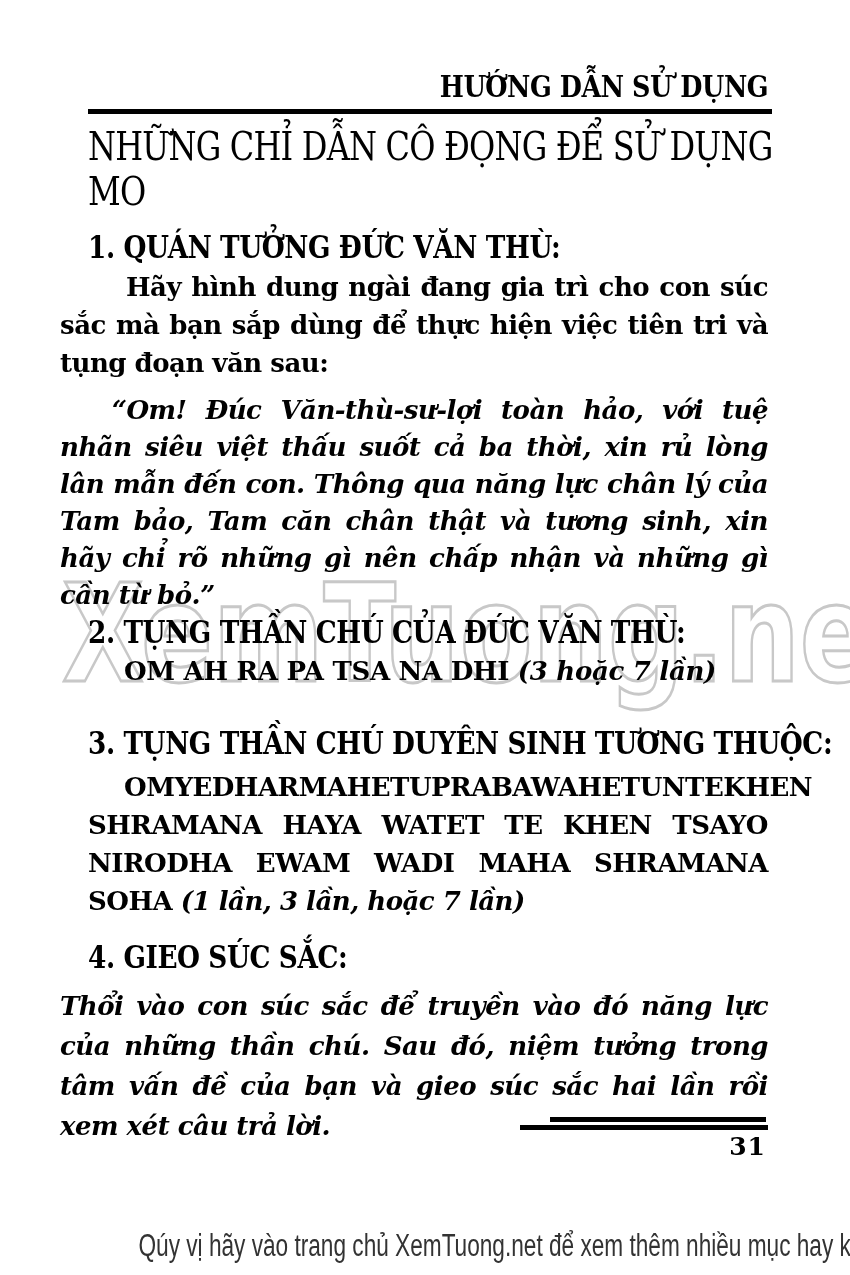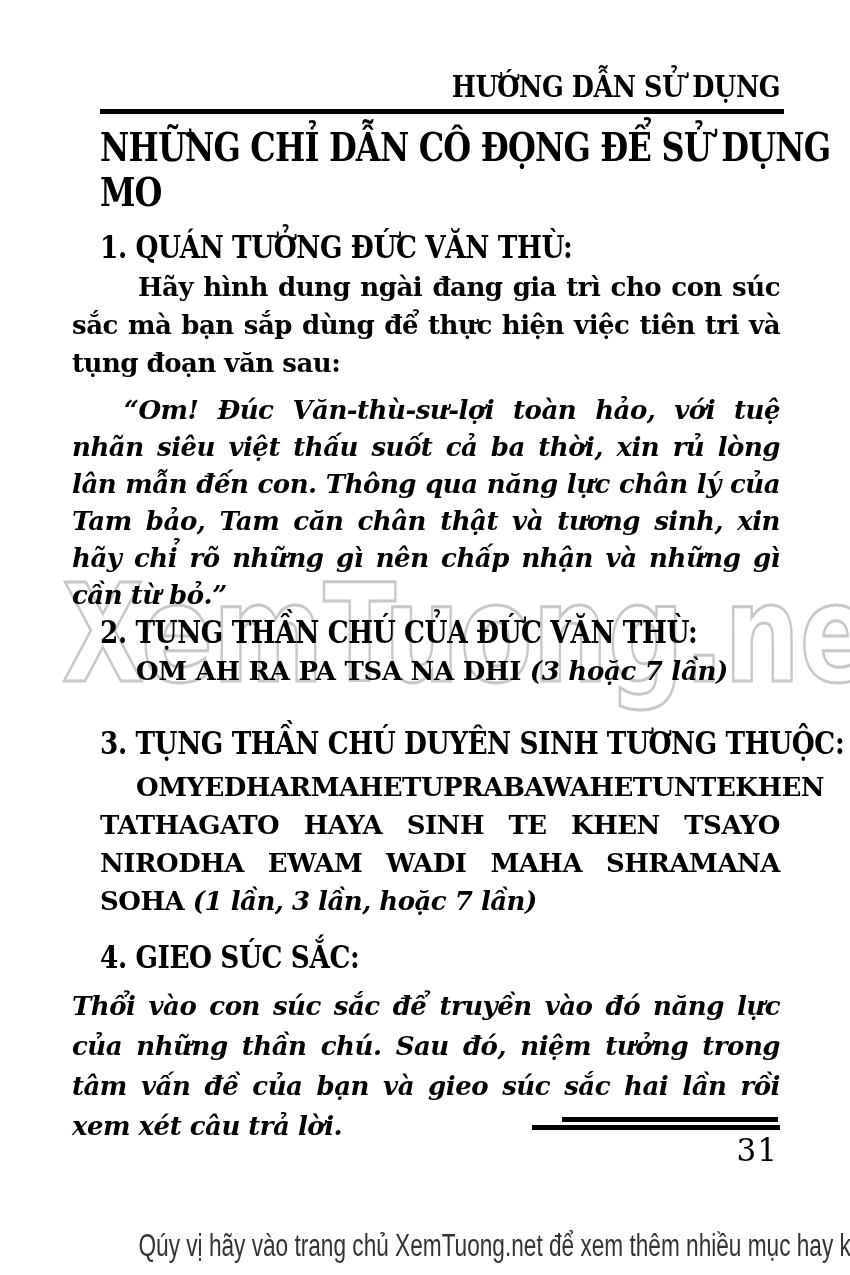--- a/index.html
+++ b/index.html
@@ -8,30 +8,30 @@
     background:#ffffff; overflow:hidden;
     font-family:"DejaVu Serif", serif; color:#000;
   }
   .watermark {
     position:absolute; left:62px; top:566px; z-index:0;
     font-family:"DejaVu Sans", sans-serif; font-weight:bold;
     font-size:136px; line-height:1; white-space:nowrap;
     color:#ffffff; -webkit-text-stroke:3px #c8c8c8;
     transform:scaleX(0.78); transform-origin:left top;
   }
-  .content { position:absolute; left:72px; top:0; width:708px; height:1233px; z-index:1; }
+  .content { position:absolute; left:60px; top:0; width:708px; height:1233px; z-index:1; }
   .hdr {
     position:absolute; top:70px; right:0;
     font-size:29px; font-weight:bold; white-space:nowrap;
     transform:scaleX(0.88); transform-origin:right top; letter-spacing:-0.5px;
   }
   .hdr-line { position:absolute; top:109px; left:28px; width:684px; height:5px; background:#000; }
   .title {
     position:absolute; top:124px; left:28px; width:690px;
-    font-size:40px; line-height:45px; font-weight:bold; letter-spacing:-1px;
+    font-size:40px; line-height:45px; font-weight:normal; letter-spacing:-1px;
   }
   .title span { display:inline-block; white-space:nowrap; transform:scaleX(0.80); transform-origin:left top; }
   .title span.block { display:block; }
   .sec-h {
     position:absolute; left:28px;
     font-size:31px; font-weight:bold; white-space:nowrap; letter-spacing:-0.5px;
     transform:scaleX(0.85); transform-origin:left top;
   }
   .h1 { top:229px; } .h2 { top:614px; } .h3 { top:725px; } .h4 { top:939px; }
   .para {
@@ -40,21 +40,21 @@
   }
   .p1 { top:268px; text-indent:66px; }
   .quote { top:392px; text-indent:52px; font-style:italic; line-height:37px; }
   .m2 { position:absolute; top:656px; left:64px; white-space:nowrap;
         font-size:26px; font-weight:bold; letter-spacing:-0.3px; }
   .m2 i, .m3 i { }
   .m3 { top:768px; left:28px; width:680px; text-indent:36px; }
   .p4 { top:986px; line-height:40px;font-style:italic; }
   .rule-a { position:absolute; top:1117px; left:490px; width:216px; height:5px; background:#000; }
   .rule-b { position:absolute; top:1125px; left:460px; width:248px; height:5px; background:#000; }
-  .pagenum { position:absolute; top:1132px; right:2px; font-size:31px; font-weight:normal; letter-spacing:1px; }
+  .pagenum { position:absolute; top:1132px; right:2px; font-size:25px; font-weight:bold; letter-spacing:1px; }
   .footer {
     position:absolute; left:0; top:1228px; width:850px; text-align:center; z-index:1;
     font-family:"Liberation Sans", sans-serif; font-size:31px; color:#333;
   }
   .footer span { display:inline-block; white-space:nowrap; transform:scaleX(0.73); transform-origin:center top; }
 </style>
 </head>
 <body>
 
 <div class="page">
@@ -72,21 +72,21 @@
     </div>
 
     <div class="sec-h h1">1. QUÁN TƯỞNG ĐỨC VĂN THÙ:</div>
     <div class="para p1">Hãy hình dung ngài đang gia trì cho con súc sắc mà bạn sắp dùng để thực hiện việc tiên tri và tụng đoạn văn sau:</div>
     <div class="para quote">“Om! Đúc Văn-thù-sư-lợi toàn hảo, với tuệ nhãn siêu việt thấu suốt cả ba thời, xin rủ lòng lân mẫn đến con. Thông qua năng lực chân lý của Tam bảo, Tam căn chân thật và tương sinh, xin hãy chỉ rõ những gì nên chấp nhận và những gì cần từ bỏ.”</div>
 
     <div class="sec-h h2">2. TỤNG THẦN CHÚ CỦA ĐỨC VĂN THÙ:</div>
     <div class="m2"><span>OM AH RA PA TSA NA DHI</span> <i>(3 hoặc 7 lần)</i></div>
 
     <div class="sec-h h3">3. TỤNG THẦN CHÚ DUYÊN SINH TƯƠNG THUỘC:</div>
-    <div class="para m3"><span>OMYEDHARMAHETUPRABAWAHETUNTEKHEN TATHAGATO HAYA SINH TE KHEN TSAYO NIRODHA EWAM WADI MAHA SHRAMANA SOHA</span> <i>(1 lần, 3 lần, hoặc 7 lần)</i></div>
+    <div class="para m3"><span>OMYEDHARMAHETUPRABAWAHETUNTEKHEN SHRAMANA HAYA WATET TE KHEN TSAYO NIRODHA EWAM WADI MAHA SHRAMANA SOHA</span> <i>(1 lần, 3 lần, hoặc 7 lần)</i></div>
 
     <div class="sec-h h4">4. GIEO SÚC SẮC:</div>
     <div class="para p4">Thổi vào con súc sắc để truyền vào đó năng lực của những thần chú. Sau đó, niệm tưởng trong tâm vấn đề của bạn và gieo súc sắc hai lần rồi xem xét câu trả lời.</div>
 
     <div class="rule-a"></div>
     <div class="rule-b"></div>
     <div class="pagenum">31</div>
 
   </div>
 

